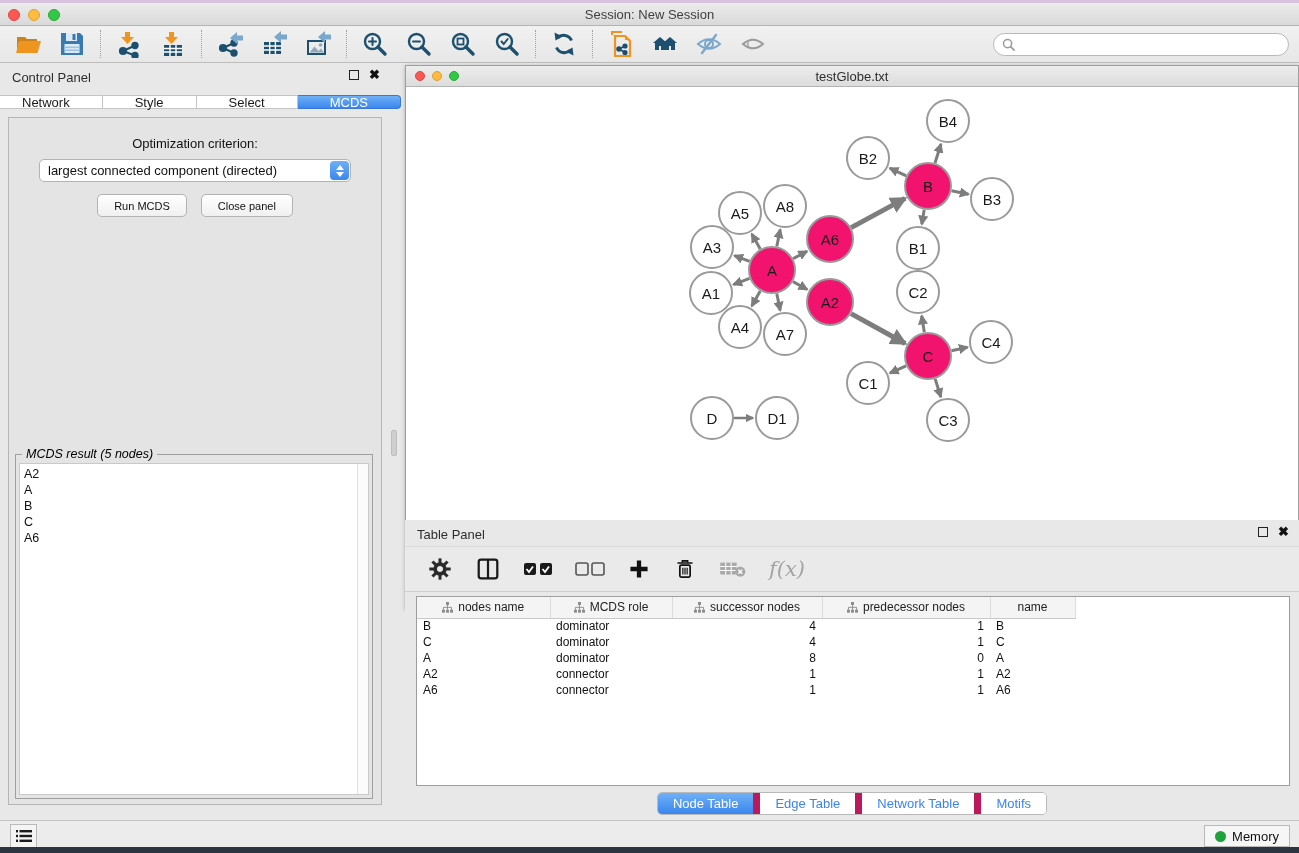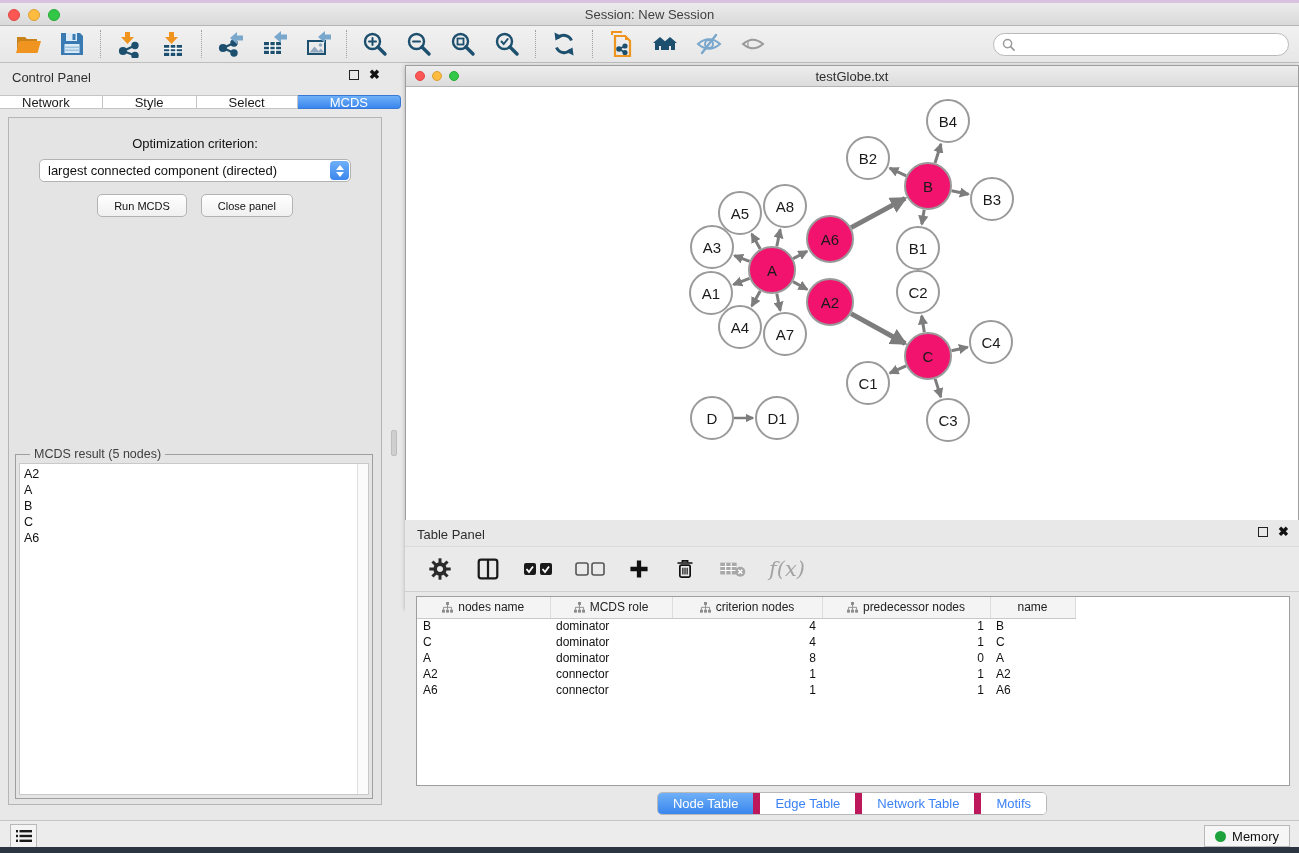--- a/index.html
+++ b/index.html
@@ -55,21 +55,21 @@
   .combo-value { font-size:13px; color:#111; padding-left:8px; flex:1; white-space:nowrap; overflow:hidden; }
   .combo-stepper { width:19px; height:19px; margin-right:1px; border-radius:4px;
     background:linear-gradient(#6fb0f7,#3a86ee); display:flex; flex-direction:column; align-items:center; justify-content:center; gap:2px; }
   .chev-up { width:0; height:0; border-left:4px solid transparent; border-right:4px solid transparent; border-bottom:5px solid #fff; }
   .chev-down { width:0; height:0; border-left:4px solid transparent; border-right:4px solid transparent; border-top:5px solid #fff; }
   .btn-row { margin-top:12px; display:flex; justify-content:center; gap:14px; }
   .mac-btn { height:23px; padding:0 16px; font-size:11px; color:#111; background:linear-gradient(#ffffff,#f0f0f0);
     border:1px solid #b3b3b3; border-radius:5px; display:flex; align-items:center; }
 
   .groupbox { position:absolute; left:6px; right:8px; top:336px; bottom:5px; border:1px solid #9f9f9f; }
-  .groupbox-title { position:absolute; left:14px; top:-8px; background:#e4e4e4; padding:0 4px; font-size:12.5px; color:#404040; }
+  .groupbox-title { position:absolute; left:6px; top:-8px; background:#e4e4e4; padding:0 4px; font-size:12.5px; color:#000000;font-style:italic; }
   .listbox { position:absolute; left:3px; right:3px; top:8px; bottom:3px; background:#fff; border:1px solid #c9c9c9; }
   .listbox-inner { position:absolute; left:0; top:2px; right:12px; bottom:0; }
   .list-item { font-size:12.5px; color:#111; padding:1px 0 1px 4px; line-height:14px; }
   .list-scrolltrack { position:absolute; right:0; top:0; bottom:0; width:11px; background:#fbfbfb; border-left:1px solid #e0e0e0; }
 
   
   .v-split-handle { position:absolute; left:391px; top:430px; width:6px; height:26px; background:#cfcfcf; border:1px solid #bdbdbd; border-radius:2px; }
   .h-split-handle { position:absolute; left:845px; top:513px; width:14px; height:6px; background:#d6d6d6; border:1px solid #c2c2c2; border-radius:2px; }
 
   
@@ -580,21 +580,21 @@
                 <span class="th-inner">
                   <svg width="11" height="11" viewBox="0 0 12 12">
                     <g fill="#8a8a8a">
                       <rect x="4.4" y="0" width="3.2" height="3.2"></rect>
                       <rect x="0" y="8.4" width="3.2" height="3.2"></rect>
                       <rect x="4.4" y="8.4" width="3.2" height="3.2"></rect>
                       <rect x="8.8" y="8.4" width="3.2" height="3.2"></rect>
                     </g>
                     <path d="M6 3.2 V5.8 M1.6 8.4 V5.8 H10.4 V8.4 M6 5.8 V8.4" fill="none" stroke="#8a8a8a" stroke-width="1"></path>
                   </svg>
-                  <span>criterion nodes</span>
+                  <span>successor nodes</span>
                 </span>
               </th>
               <th>
                 <span class="th-inner">
                   <svg width="11" height="11" viewBox="0 0 12 12">
                     <g fill="#8a8a8a">
                       <rect x="4.4" y="0" width="3.2" height="3.2"></rect>
                       <rect x="0" y="8.4" width="3.2" height="3.2"></rect>
                       <rect x="4.4" y="8.4" width="3.2" height="3.2"></rect>
                       <rect x="8.8" y="8.4" width="3.2" height="3.2"></rect>

